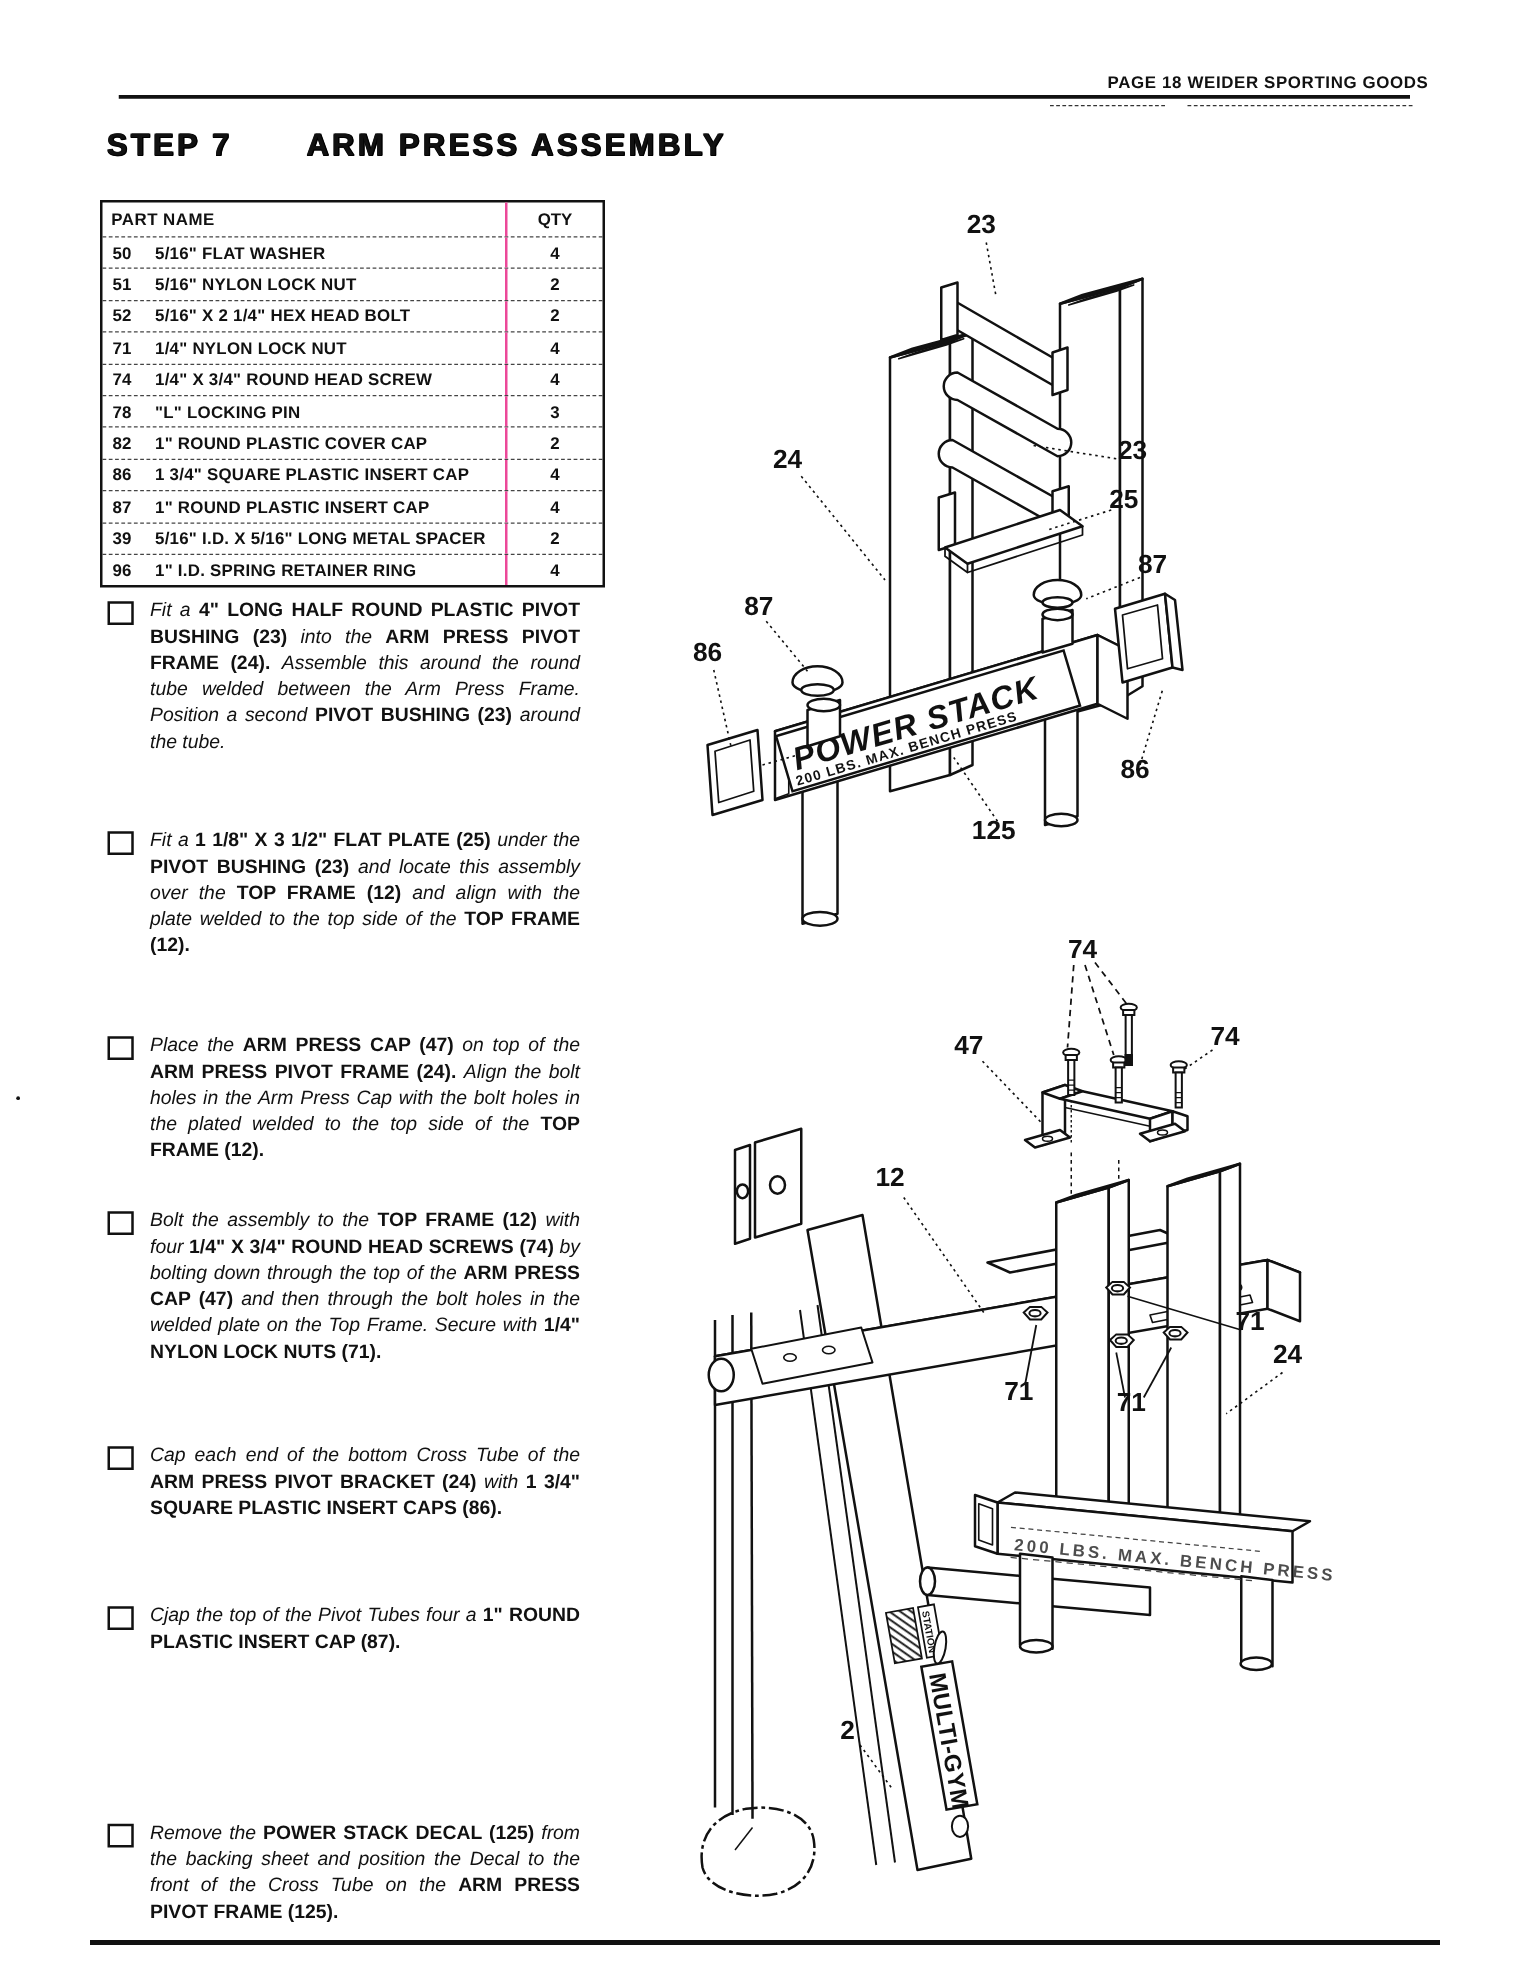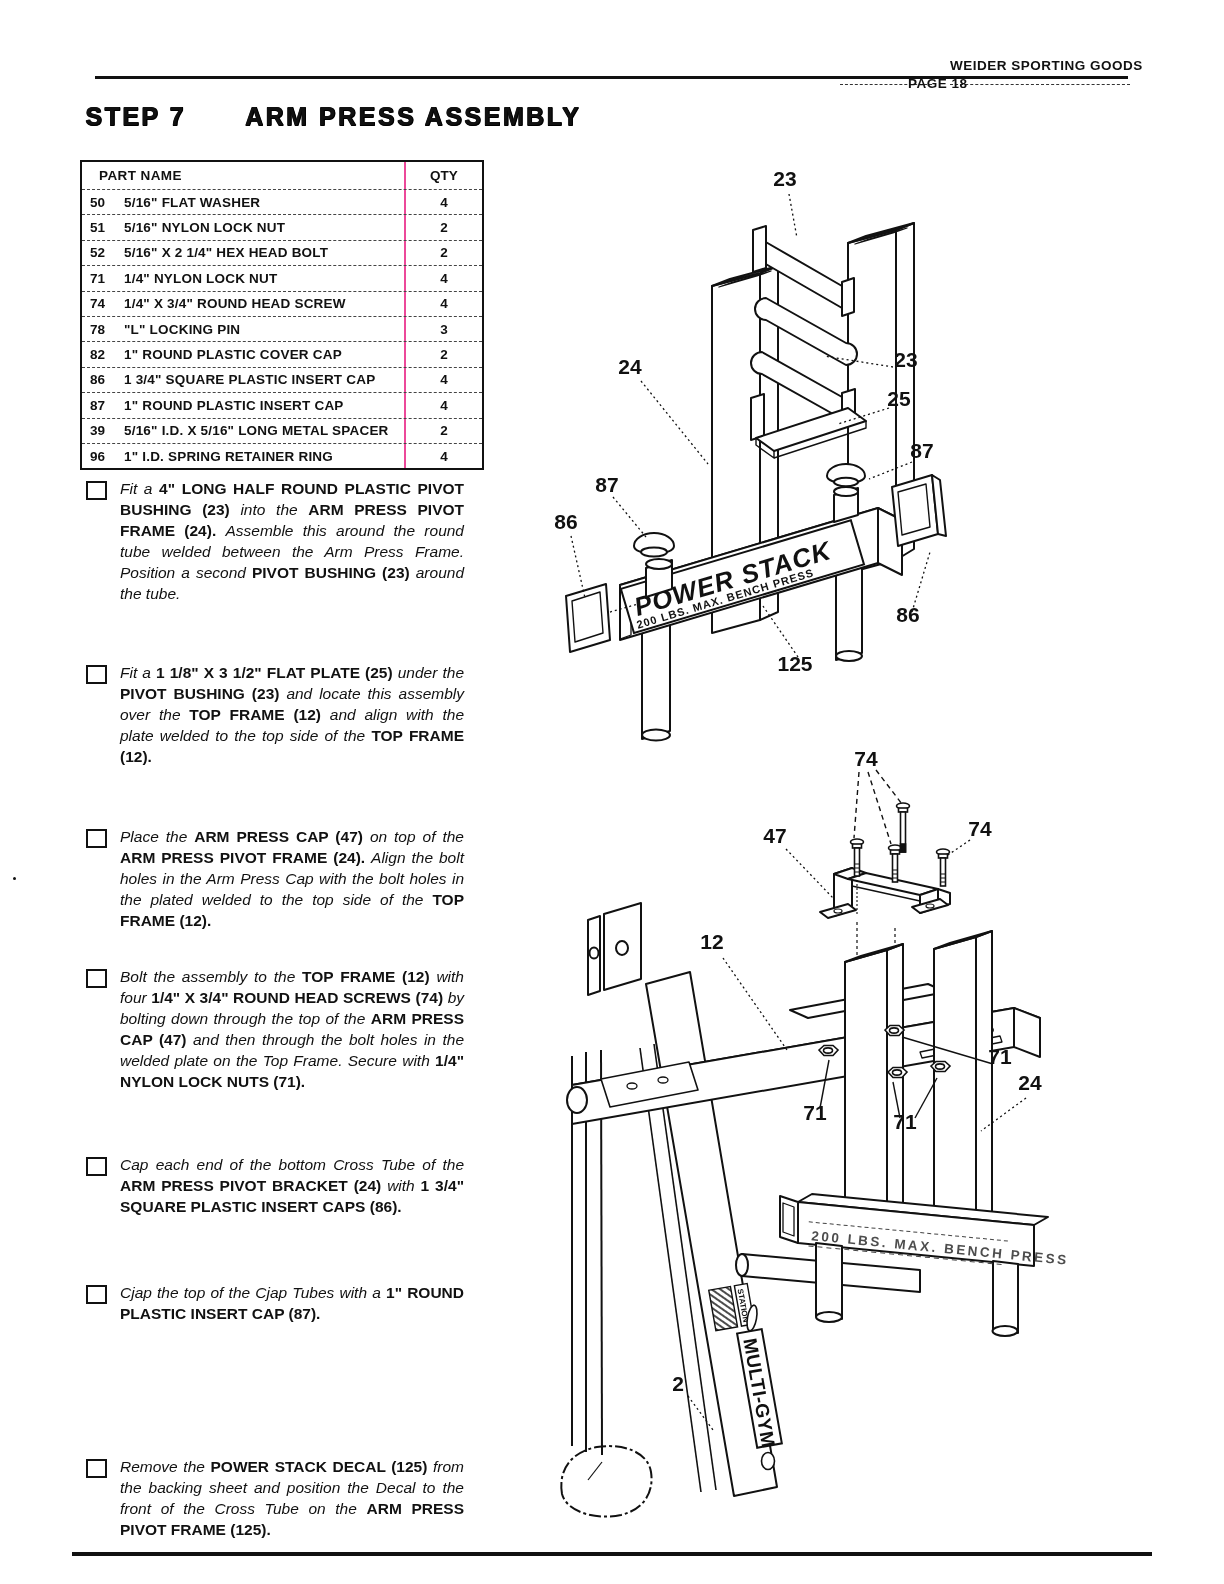--- a/index.html
+++ b/index.html
@@ -3,30 +3,30 @@
 <meta charset="utf-8">
 <style>
   html,body{margin:0;padding:0;}
   body{width:1224px;height:1584px;background:#fff;position:relative;overflow:hidden;
        font-family:"Liberation Sans",sans-serif;color:#111;}
   #page{position:absolute;inset:0;}
   
   .hdr-rule{position:absolute;left:95px;top:76px;width:1033px;height:3px;background:#111;}
   .hdr-dash{position:absolute;height:0;border-top:1.5px dashed #333;}
   .hdr-text{position:absolute;top:58px;font-size:13.5px;font-weight:bold;letter-spacing:.5px;}
-  #hdr-page{left:908px;margin-top:18px;} #hdr-co{left:950px;}
+  #hdr-page{left:886px;} #hdr-co{left:950px;}
   
   .title{position:absolute;left:85px;top:102px;font-size:25px;font-weight:bold;letter-spacing:2.5px;
          text-shadow:1px 0 0 #000,0 1px 0 #000,1px 1px 0 #000;white-space:nowrap;}
   .title .t2{margin-left:59px;}
   
   .parts-table{position:absolute;left:80px;top:160px;width:400px;border:2.5px solid #111;font-weight:bold;font-size:13.5px;}
   .thead,.trow{display:flex;align-items:center;}
   .thead{height:27px;border-bottom:1.2px dashed #444;}
-  .c-namehead{flex:1;padding-left:17px;letter-spacing:.4px;}
+  .c-namehead{flex:1;padding-left:7px;letter-spacing:.4px;}
   .c-qty{width:76px;text-align:center;border-left:2px solid #ec4899;align-self:stretch;display:flex;align-items:center;justify-content:center;}
   .trow{height:24.4px;border-bottom:1.2px dashed #444;}
   .trow:last-child{border-bottom:none;}
   .c-num{width:34px;padding-left:8px;}
   .c-name{flex:1;letter-spacing:.2px;}
   
   .instr{position:absolute;left:86px;width:378px;}
   .cbx{position:absolute;left:0;top:3px;width:17px;height:15px;border:2px solid #111;background:#fff;}
   .instr p{margin:0 0 0 34px;font-size:15.5px;line-height:21px;text-align:justify;}
   .seg-b{font-weight:bold;}
@@ -139,21 +139,21 @@
   <div class="instr" style="top:966px;">
     <span class="cbx"></span>
     <p><span class="seg-i">Bolt the assembly to the </span><span class="seg-b">TOP FRAME (12) </span><span class="seg-i">with four </span><span class="seg-b">1/4" X 3/4" ROUND HEAD SCREWS (74) </span><span class="seg-i">by bolting down through the top of the </span><span class="seg-b">ARM PRESS CAP (47) </span><span class="seg-i">and then through the bolt holes in the welded plate on the Top Frame. Secure with </span><span class="seg-b">1/4" NYLON LOCK NUTS (71).</span></p>
   </div>
   <div class="instr" style="top:1154px;">
     <span class="cbx"></span>
     <p><span class="seg-i">Cap each end of the bottom Cross Tube of the </span><span class="seg-b">ARM PRESS PIVOT BRACKET (24) </span><span class="seg-i">with </span><span class="seg-b">1 3/4" SQUARE PLASTIC INSERT CAPS (86).</span></p>
   </div>
   <div class="instr" style="top:1282px;">
     <span class="cbx"></span>
-    <p><span class="seg-i">Cjap the top of the Cjap Tubes with a </span><span class="seg-b">1" ROUND PLASTIC INSERT CAP (87).</span></p>
+    <p><span class="seg-i">Cjap the top of the Pivot Tubes four a </span><span class="seg-b">1" ROUND PLASTIC INSERT CAP (87).</span></p>
   </div>
   <div class="instr" style="top:1424px;margin-top:32px;">
     <span class="cbx"></span>
     <p><span class="seg-i">Remove the </span><span class="seg-b">POWER STACK DECAL (125) </span><span class="seg-i">from the backing sheet and position the Decal to the front of the Cross Tube on the </span><span class="seg-b">ARM PRESS PIVOT FRAME (125).</span></p>
   </div>
 
   <div class="margin-dot"></div>
 
   <svg id="svg-top" width="620" height="600" viewBox="540 150 620 600">
     <g stroke="#111" fill="#fff" stroke-width="2" stroke-linejoin="round">

